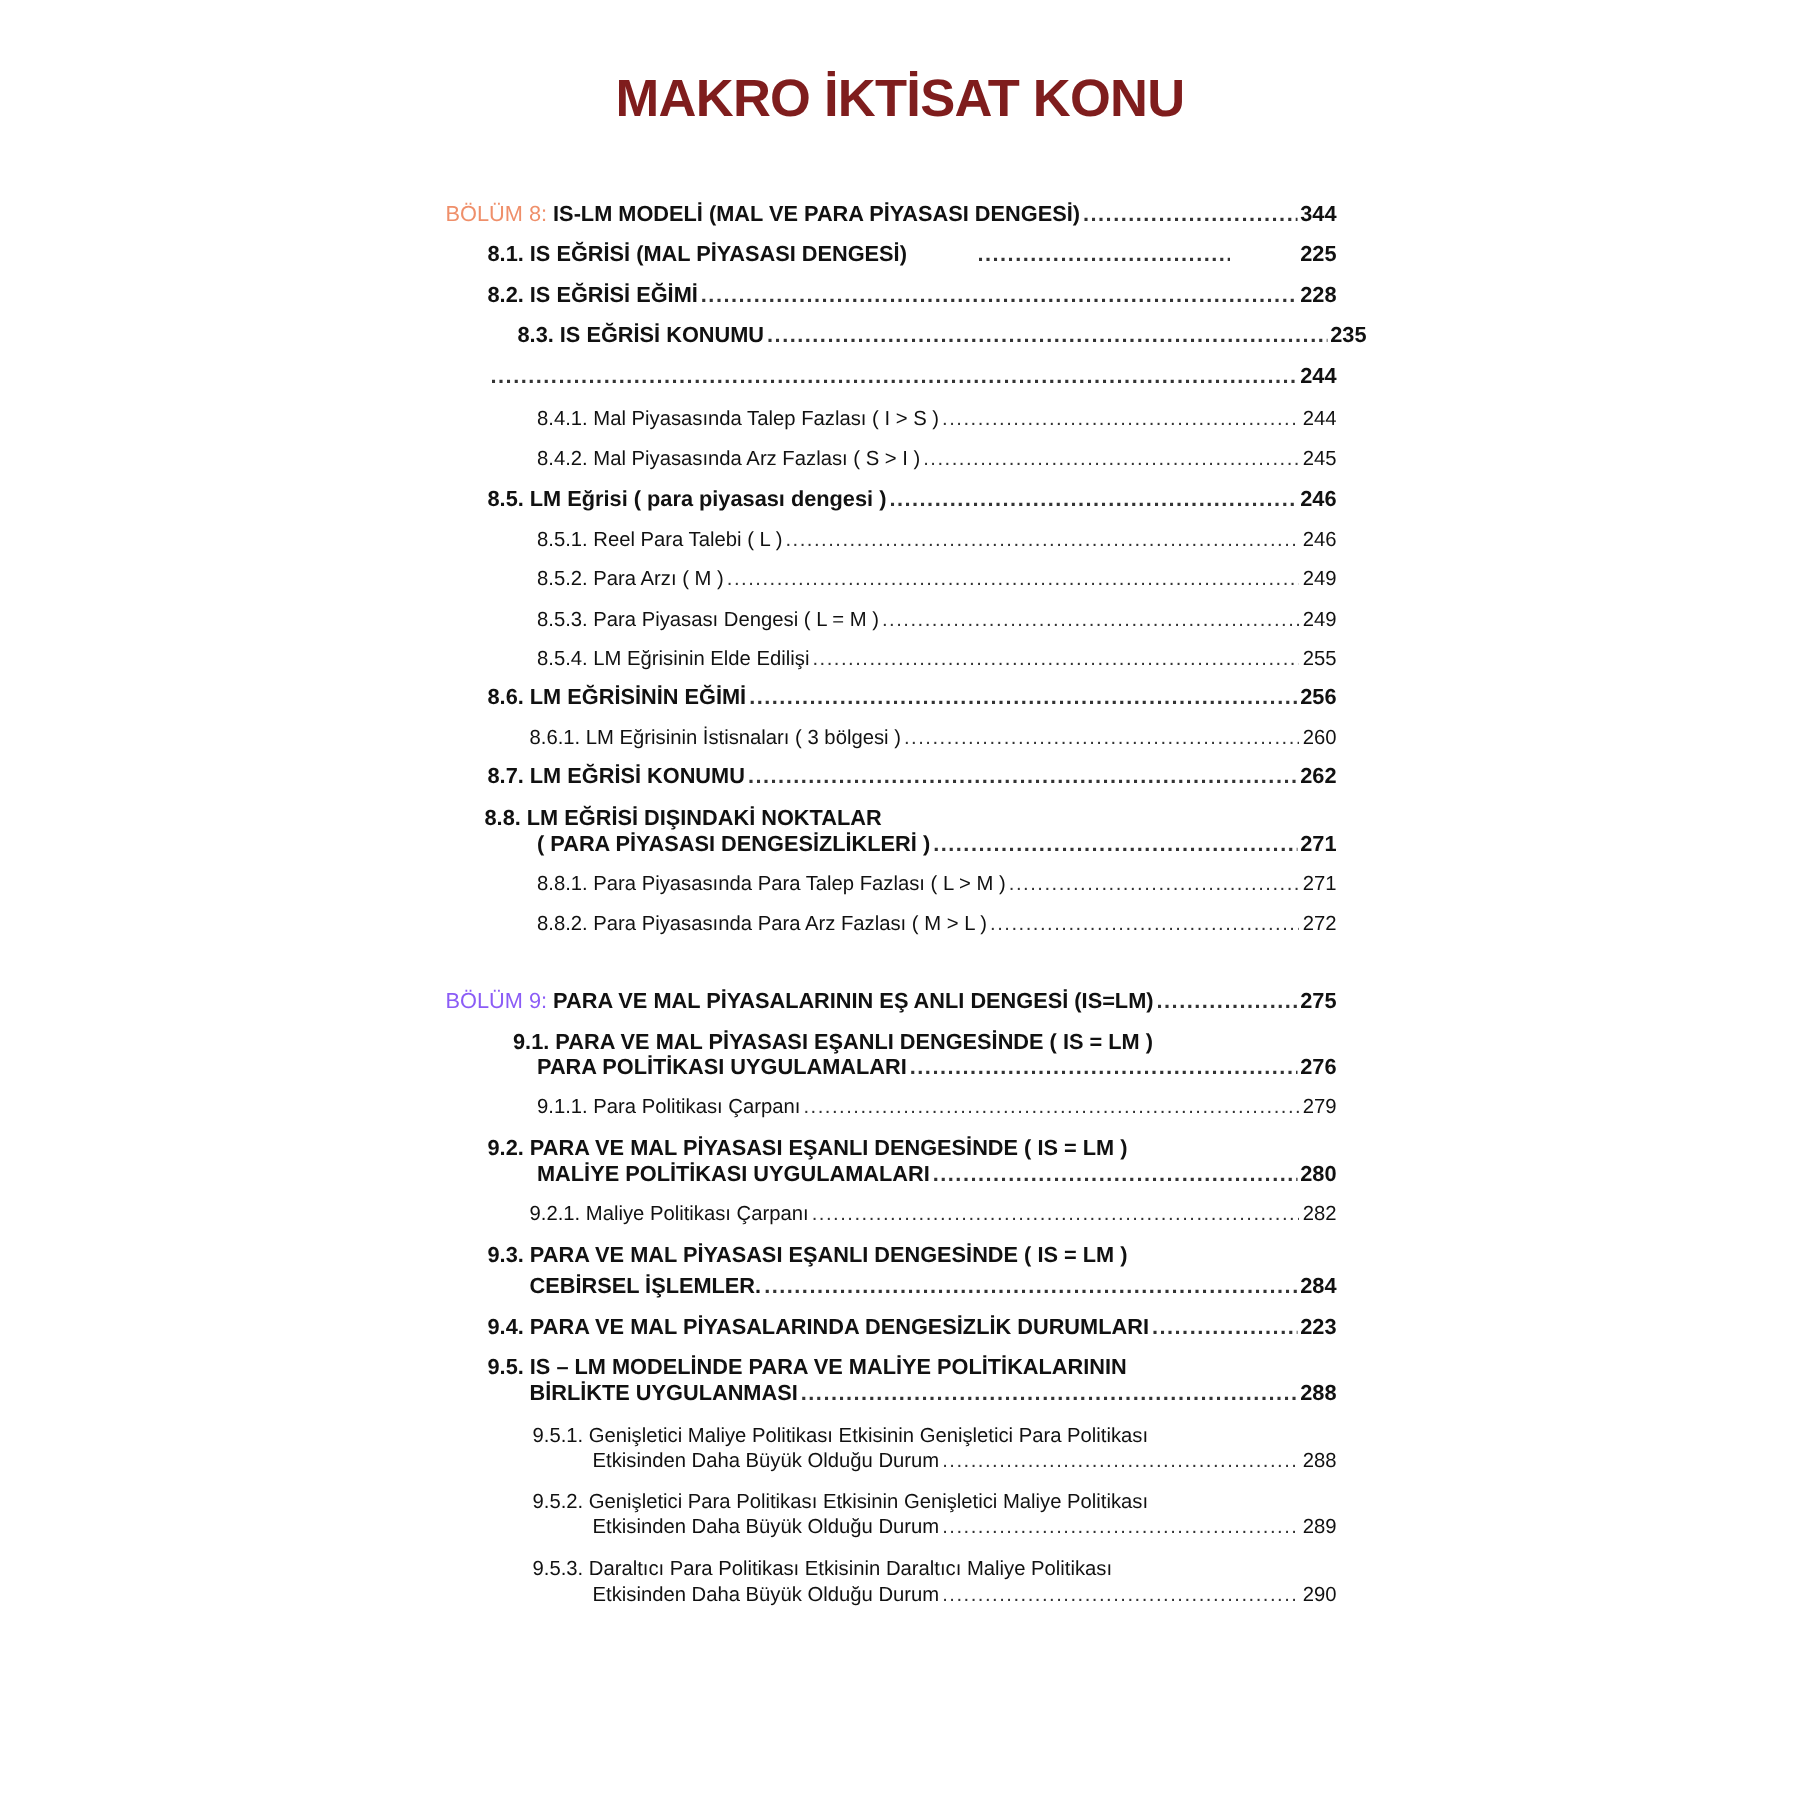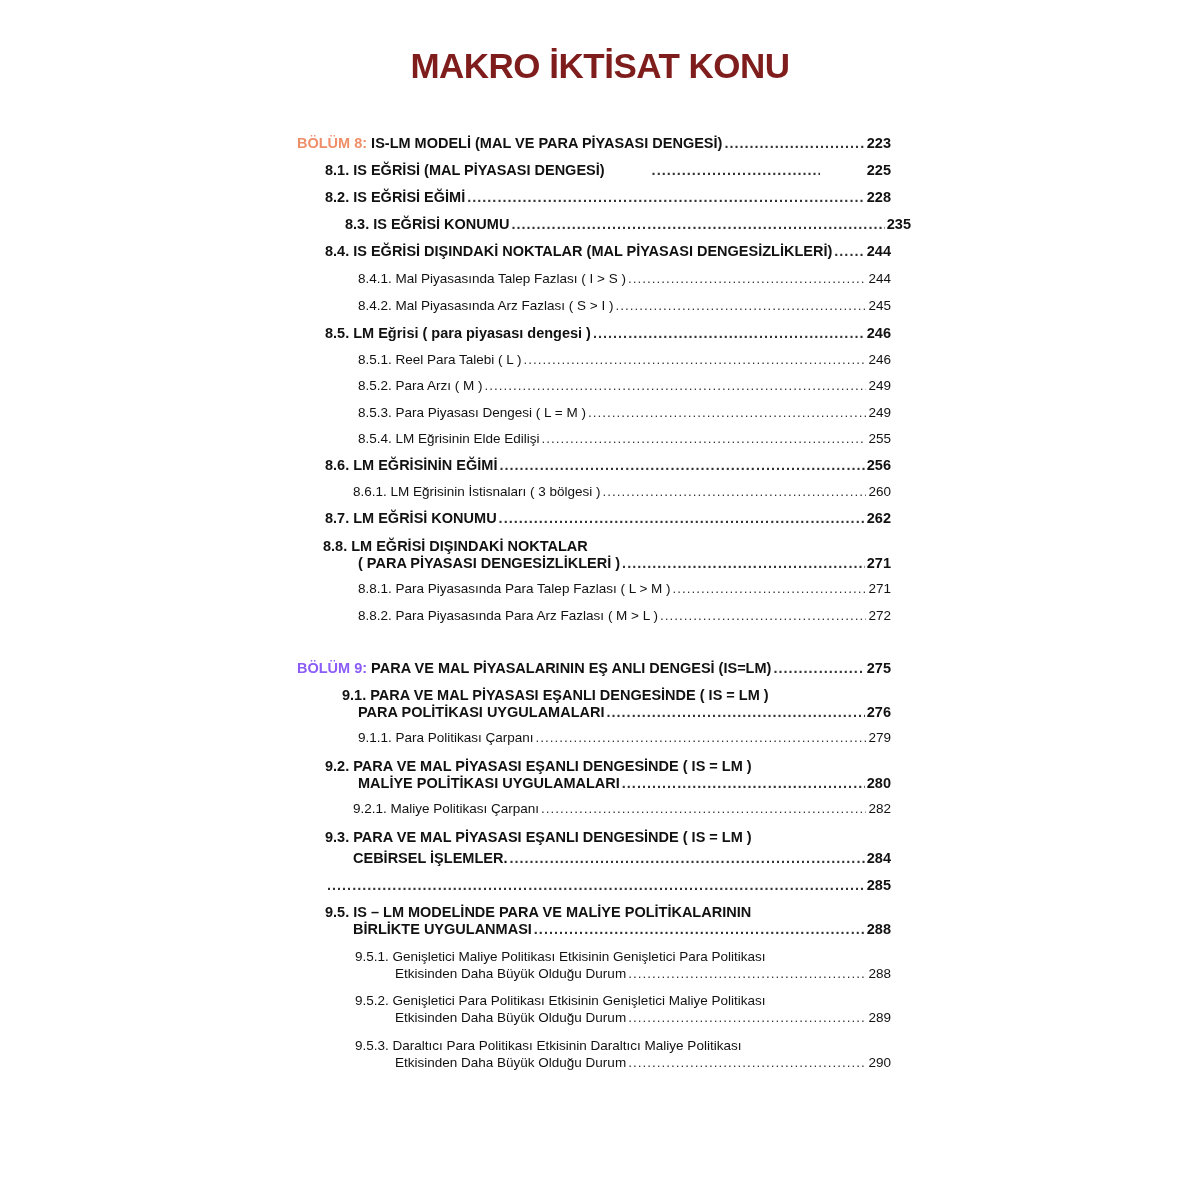--- a/index.html
+++ b/index.html
@@ -7,51 +7,50 @@
          font-family:"Liberation Sans", "DejaVu Sans", sans-serif; color:#111111; }
   .title { position:absolute; left:0; top:46px; width:1200px; text-align:center;
            font-size:35px; font-weight:bold; letter-spacing:-0.5px; color:#7f1d1d; }
   .line { position:absolute; display:flex; align-items:baseline; white-space:nowrap; }
   .line .txt { flex:0 0 auto; }
   .line .dots { flex:1 1 auto; overflow:hidden; margin:0 2px; letter-spacing:1px; color:#333; }
   .line .dots::after { content:"........................................................................................................................................................................................................................................................................................"; }
   .line .pg { flex:0 0 auto; }
   .bold { font-weight:bold; font-size:14.5px; }
   .norm { font-size:13.5px; }
-  .chap { color:#EF8F6A; font-weight:bold; }
+  .chap { color:#EF8F6A; font-weight:normal; }
   .plain { position:absolute; white-space:nowrap; }
 </style>
 </head>
 <body>
 
 <div class="title">MAKRO İKTİSAT KONU</div>
 
 <div id="toc">
     <div class="line bold" style="left: 297px; width: 594px; top: 135px;">
       <span class="txt"><span class="chap" style="color: rgb(239, 143, 106);">BÖLÜM 8: </span><span>IS-LM MODELİ (MAL VE PARA PİYASASI DENGESİ)</span></span>
       <span class="dots"></span>
-      <span class="pg">223</span>
+      <span class="pg">344</span>
     </div>
     <div class="line bold" style="left: 325px; width: 566px; top: 162px; gap: 45px;">
       <span class="txt"><span>8.1. IS EĞRİSİ (MAL PİYASASI DENGESİ)</span></span>
       <span class="dots"></span>
       <span class="pg">225</span>
     </div>
     <div class="line bold" style="left: 325px; width: 566px; top: 189px;">
       <span class="txt"><span>8.2. IS EĞRİSİ EĞİMİ</span></span>
       <span class="dots"></span>
       <span class="pg">228</span>
     </div>
     <div class="line bold" style="left: 325px; width: 566px; top: 216px; padding-left: 20px;">
       <span class="txt"><span>8.3. IS EĞRİSİ KONUMU</span></span>
       <span class="dots"></span>
       <span class="pg">235</span>
     </div>
     <div class="line bold" style="left: 325px; width: 566px; top: 243px;">
-      <span class="txt"><span>8.4. IS EĞRİSİ DIŞINDAKİ NOKTALAR (MAL PİYASASI DENGESİZLİKLERİ)</span></span>
       <span class="dots"></span>
       <span class="pg">244</span>
     </div>
     <div class="line norm" style="left: 358px; width: 533px; top: 271px;">
       <span class="txt"><span>8.4.1. Mal Piyasasında Talep Fazlası ( I &gt; S )</span></span>
       <span class="dots"></span>
       <span class="pg">244</span>
     </div>
     <div class="line norm" style="left: 358px; width: 533px; top: 298px;">
       <span class="txt"><span>8.4.2. Mal Piyasasında Arz Fazlası ( S &gt; I )</span></span>
@@ -141,22 +140,23 @@
       <span class="dots"></span>
       <span class="pg">282</span>
     </div>
     <div class="plain bold" style="left: 325px; top: 829px;">9.3. PARA VE MAL PİYASASI EŞANLI DENGESİNDE ( IS = LM )</div>
     <div class="line bold" style="left: 353px; width: 538px; top: 850px;">
       <span class="txt"><span>CEBİRSEL İŞLEMLER.</span></span>
       <span class="dots"></span>
       <span class="pg">284</span>
     </div>
     <div class="line bold" style="left: 325px; width: 566px; top: 877px;">
+      <span class="txt"><span>9.4. PARA VE MAL PİYASALARINDA DENGESİZLİK DURUMLARI</span></span>
       <span class="dots"></span>
-      <span class="pg">285</span>
+      <span class="pg">223</span>
     </div>
     <div class="plain bold" style="left: 325px; top: 904px;">9.5. IS – LM MODELİNDE PARA VE MALİYE POLİTİKALARININ</div>
     <div class="line bold" style="left: 353px; width: 538px; top: 921px;">
       <span class="txt"><span>BİRLİKTE UYGULANMASI</span></span>
       <span class="dots"></span>
       <span class="pg">288</span>
     </div>
     <div class="plain norm" style="left: 355px; top: 949px;">9.5.1. Genişletici Maliye Politikası Etkisinin Genişletici Para Politikası</div>
     <div class="line norm" style="left: 395px; width: 496px; top: 966px;">
       <span class="txt"><span>Etkisinden Daha Büyük Olduğu Durum</span></span>

